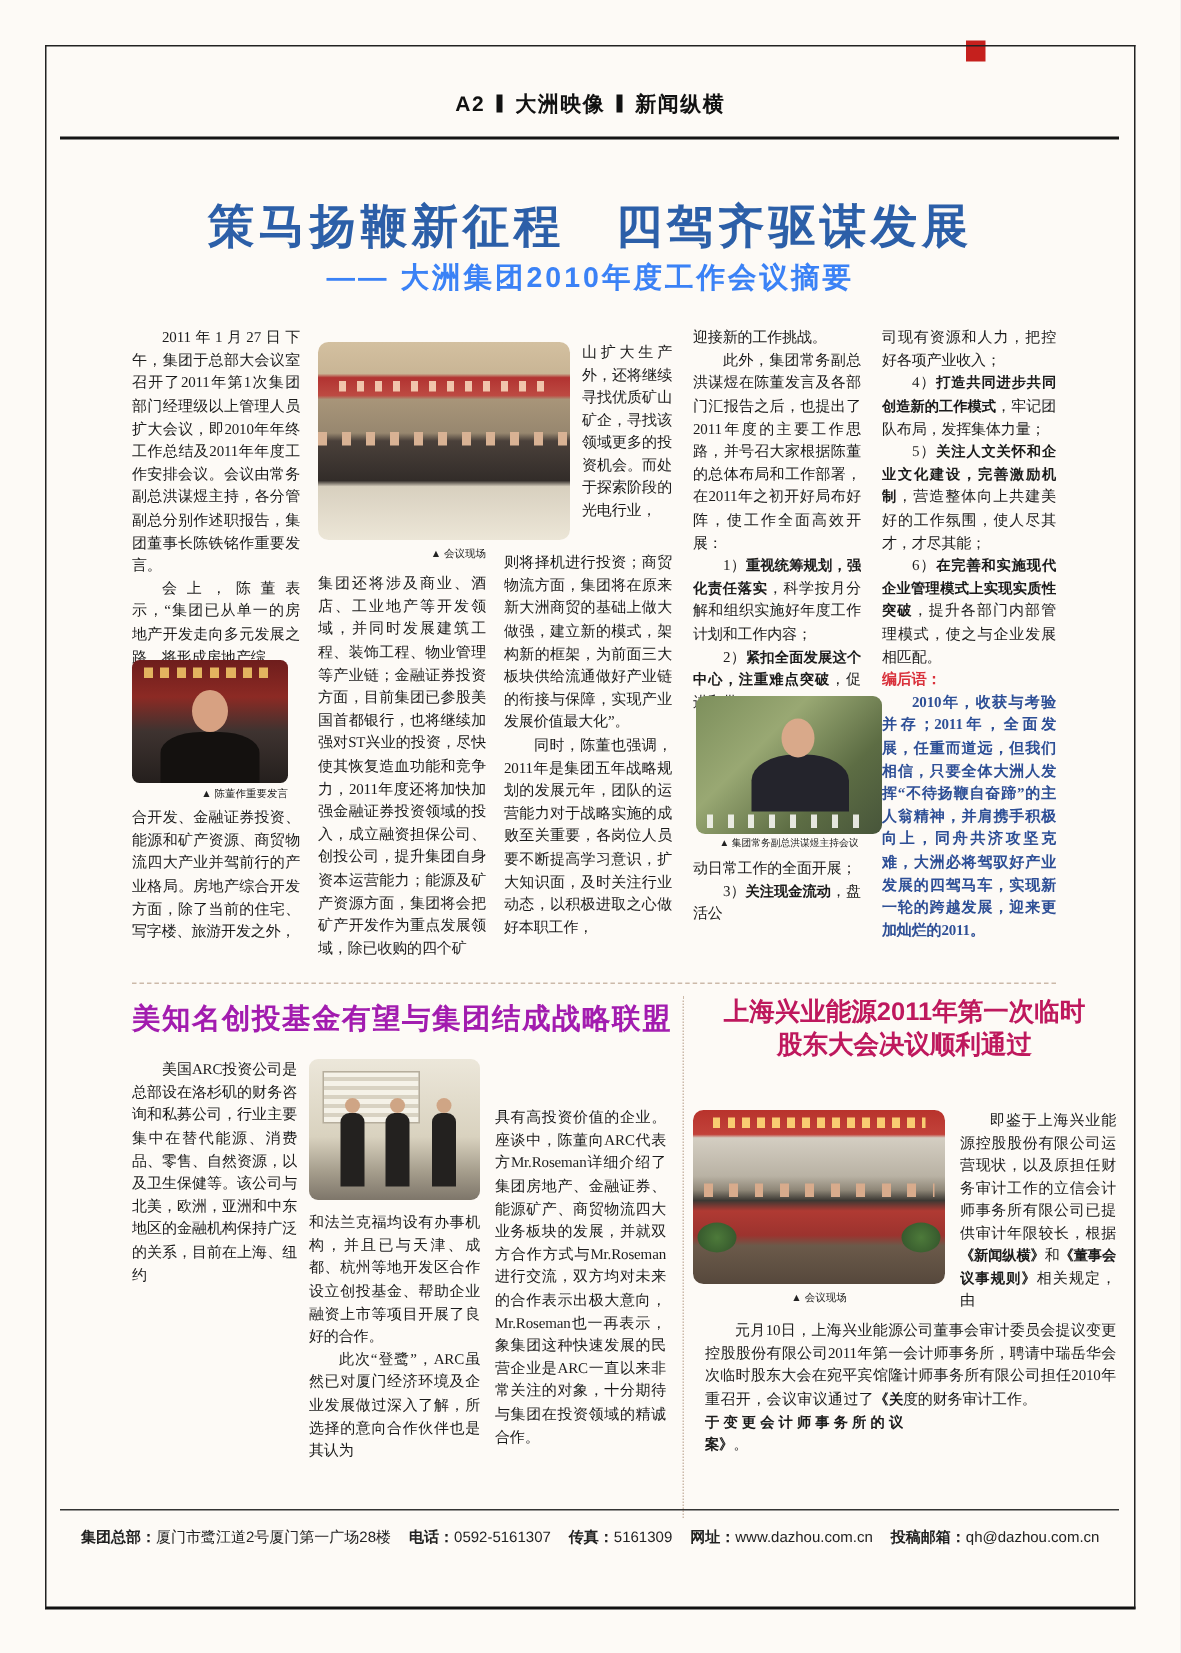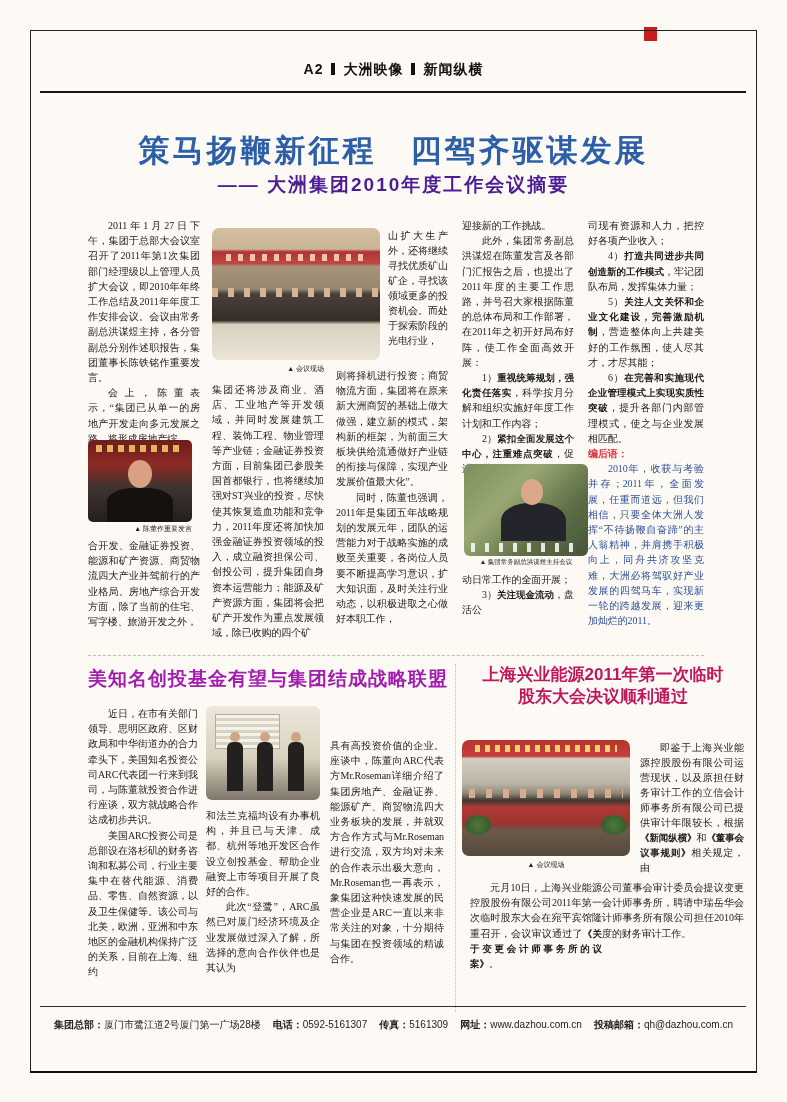--- a/index.html
+++ b/index.html
@@ -9,29 +9,29 @@
          border:1px solid #222;border-bottom:2px solid #111;}
   .corner-mark{position:absolute;left:644px;top:27px;width:13px;height:14px;background:#c5201d;}
   .header-line{position:absolute;top:61px;left:0;width:100%;text-align:center;
          font:bold 14px "Liberation Sans","DejaVu Sans",sans-serif;color:#111;letter-spacing:1px;}
   .bar{display:inline-block;width:4px;height:12px;background:#111;margin:0 8px;vertical-align:-1px;}
   .header-rule{position:absolute;left:40px;top:91px;width:706px;height:2px;background:#151515;}
 
   .main-title{position:absolute;top:130px;left:0;width:100%;text-align:center;
          font:bold 31px "Liberation Sans","DejaVu Sans",sans-serif;color:#2c5fa8;letter-spacing:3px;}
   .main-subtitle{position:absolute;top:172px;left:0;width:100%;text-align:center;
-         font:bold 19px "Liberation Sans","DejaVu Sans",sans-serif;color:#4c1d95;letter-spacing:2px;}
+         font:bold 19px "Liberation Sans","DejaVu Sans",sans-serif;color:#3b82f6;letter-spacing:2px;}
 
   .col{position:absolute;font-size:10px;line-height:15.2px;color:#1b1b1b;
        text-align:justify;letter-spacing:-0.1px;overflow:hidden;}
   .col p{margin:0;text-align:justify;}
   .ind{text-indent:2em;}
   .b{font-weight:bold;font-family:"Liberation Sans","DejaVu Sans",sans-serif;font-size:9.5px;}
   .edlabel{color:#d9323c;font-weight:bold;font-family:"Liberation Sans","DejaVu Sans",sans-serif;}
-  .note, .note span{color:#2e4f96;}
+  .note, .note span{color:#2e4f96;font-weight:bold;}
 
   .photo{position:absolute;border-radius:7px;overflow:hidden;}
   .photo span{position:absolute;}
   .cap{position:absolute;font-family:"Liberation Sans","DejaVu Sans",sans-serif;
        font-size:7px;color:#222;letter-spacing:0;}
 
   #m-photo-conf{left:212px;top:228px;width:168px;height:132px;
     background:linear-gradient(180deg,#d3c0a0 0%,#c9b595 16%,#b23331 18%,#bd4a42 27%,#a89579 29%,#97876f 46%,#4a403a 50%,#322c29 70%,#d8d0bf 73%,#ece6d7 100%);}
   .conf-dashes{top:26px;left:14px;right:14px;height:7px;
     background:repeating-linear-gradient(90deg,rgba(255,230,200,.8) 0 5px,transparent 5px 12px);}
@@ -154,21 +154,20 @@
       <p class="ind"><span>6）</span><span class="b">在完善和实施现代企业管理模式上实现实质性突破</span><span>，提升各部门内部管理模式，使之与企业发展相匹配。</span></p>
       <p class="edlabel"><span>编后语：</span></p>
       <p class="ind note"><span>2010年，收获与考验并存；2011年，全面发展，任重而道远，但我们相信，只要全体大洲人发挥“不待扬鞭自奋蹄”的主人翁精神，并肩携手积极向上，同舟共济攻坚克难，大洲必将驾驭好产业发展的四驾马车，实现新一轮的跨越发展，迎来更加灿烂的2011。</span></p>
     </div>
 
   <div class="hdash"></div>
   <div class="vdash"></div>
 
   <div class="sec-title-left">美知名创投基金有望与集团结成战略联盟</div>
   <div class="col" style="left:88px;top:706px;width:110px;">
-      <p class="ind"><span>近日，在市有关部门领导、思明区政府、区财政局和中华街道办的合力牵头下，美国知名投资公司ARC代表团一行来到我司，与陈董就投资合作进行座谈，双方就战略合作达成初步共识。</span></p>
       <p class="ind"><span>美国ARC投资公司是总部设在洛杉矶的财务咨询和私募公司，行业主要集中在替代能源、消费品、零售、自然资源，以及卫生保健等。该公司与北美，欧洲，亚洲和中东地区的金融机构保持广泛的关系，目前在上海、纽约</span></p>
     </div>
   <div class="photo" id="l-photo-arc">
     <span class="arc-window"></span>
     <span class="fig fig1"></span>
     <span class="fig fig2"></span>
     <span class="fig fig3"></span>
   </div>
   <div class="col" style="left:206px;top:808px;width:114px;">
       <p><span>和法兰克福均设有办事机构，并且已与天津、成都、杭州等地开发区合作设立创投基金、帮助企业融资上市等项目开展了良好的合作。</span></p>

